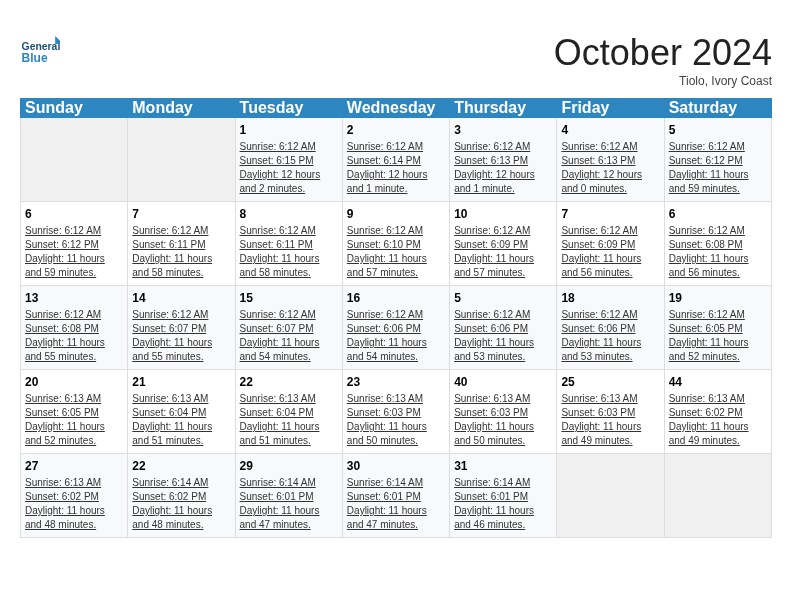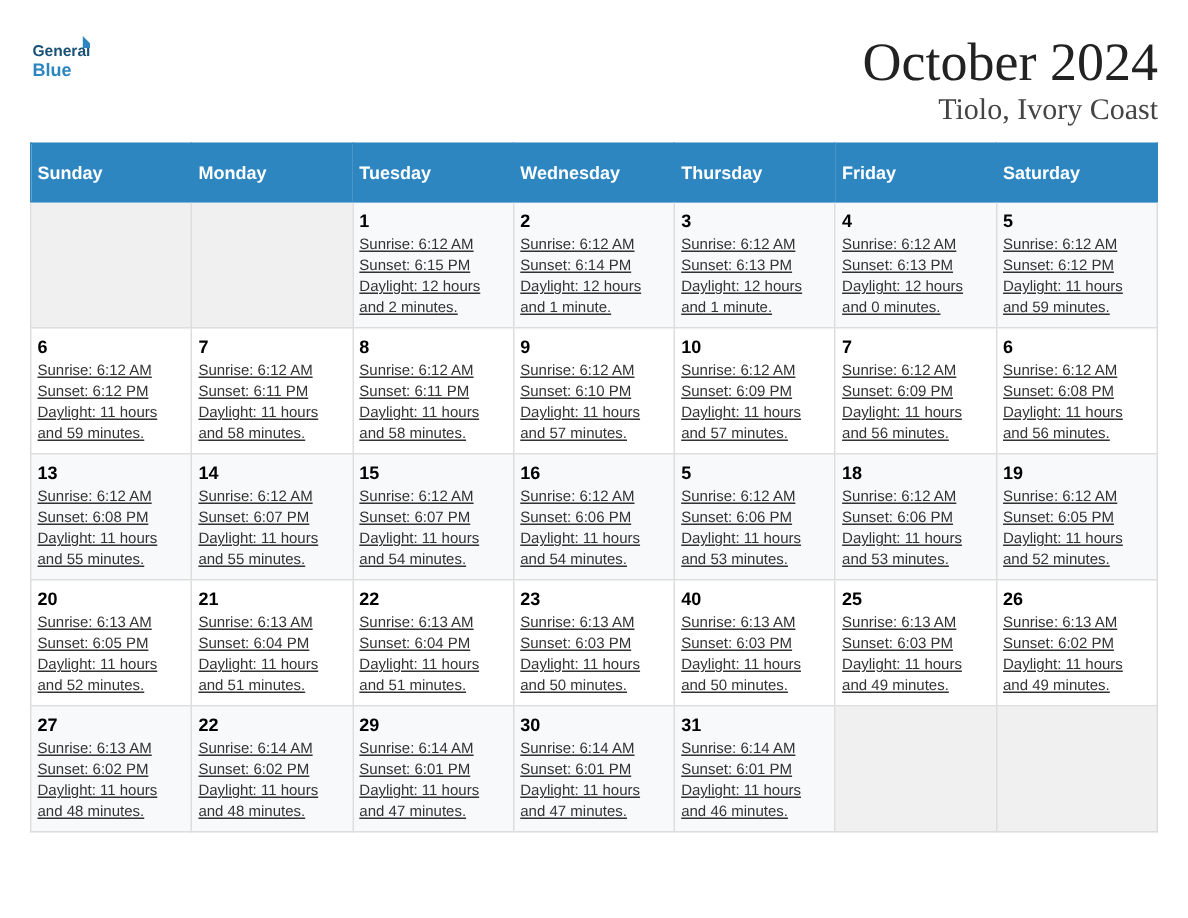--- a/index.html
+++ b/index.html
@@ -11,60 +11,60 @@
     }
     .page {
       width: 792px;
       padding: 20px 20px 10px 20px;
     }
     .header {
       display: flex;
       justify-content: space-between;
       align-items: flex-start;
       margin-bottom: 10px;
+      margin-top: 12px;
     }
     .logo {
       display: flex;
       align-items: center;
       font-size: 22px;
       font-weight: bold;
       color: #1a5276;
     }
     .logo-icon {
       width: 40px;
       height: 40px;
       margin-right: 4px;
     }
     .title-block {
       text-align: right;
-      font-family: Liberation Serif, serif;
     }
     .month-title {
       font-size: 36px;
       font-weight: normal;
       color: #222;
     }
     .location {
-      font-size: 20px;
+      font-size: 12px;
       color: #444;
     }
     table {
       width: 100%;
       border-collapse: collapse;
       font-size: 11px;
     }
     thead tr {
       background-color: #2e86c1;
       color: #fff;
     }
     thead th {
-      padding: 12px 4px;
+      padding: 0 4px;
       text-align: left;
       font-weight: bold;
-      font-size: 12px;
+      font-size: 16px;
       border: 1px solid #2e86c1;
     }
     tbody tr {
       vertical-align: top;
     }
     tbody tr:nth-child(odd) {
       background-color: #f8f9fa;
     }
     tbody tr:nth-child(even) {
       background-color: #ffffff;
@@ -226,21 +226,21 @@
           </td>
           <td>
             <span class="day-number">40</span>
             <div class="day-info">Sunrise: 6:13 AM<br>Sunset: 6:03 PM<br>Daylight: 11 hours and 50 minutes.</div>
           </td>
           <td>
             <span class="day-number">25</span>
             <div class="day-info">Sunrise: 6:13 AM<br>Sunset: 6:03 PM<br>Daylight: 11 hours and 49 minutes.</div>
           </td>
           <td>
-            <span class="day-number">26</span>
+            <span class="day-number">44</span>
             <div class="day-info">Sunrise: 6:13 AM<br>Sunset: 6:02 PM<br>Daylight: 11 hours and 49 minutes.</div>
           </td>
         </tr>
         <tr>
           <td>
             <span class="day-number">27</span>
             <div class="day-info">Sunrise: 6:13 AM<br>Sunset: 6:02 PM<br>Daylight: 11 hours and 48 minutes.</div>
           </td>
           <td>
             <span class="day-number">22</span>

